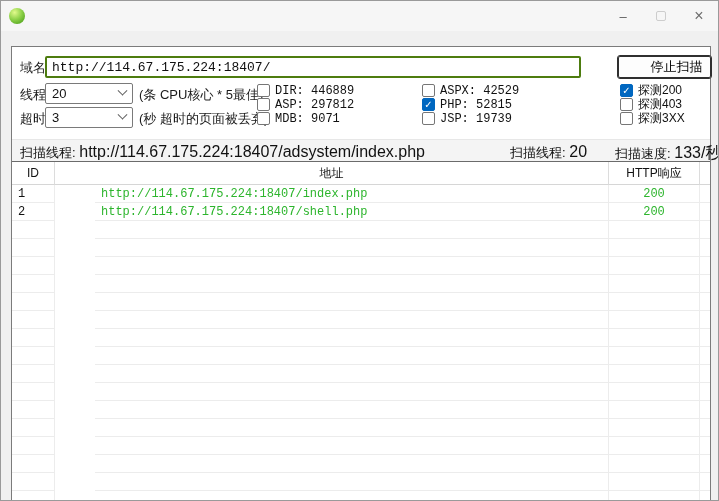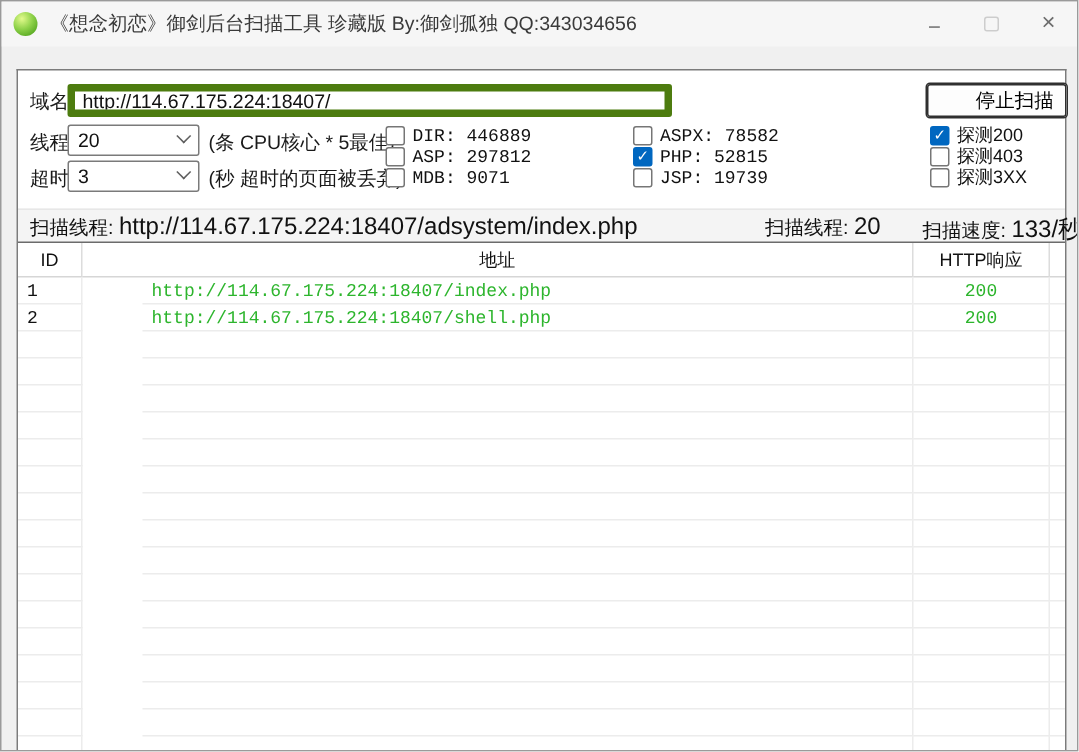--- a/index.html
+++ b/index.html
@@ -24,23 +24,23 @@
   .win-btn.max { color:#c9c9c9; }
   .max-glyph { width:10px; height:10px; border:1px solid #cdcdcd; border-radius:2px; }
   .win-btn.close { font-size:16px; color:#6e6e6e; }
   
   .panel {
     position:absolute; left:10px; top:45px; width:700px; height:456px;
     background:#ffffff; border:1px solid #7b7b7b; border-bottom:none;
   }
   .label { position:absolute; font-size:13px; color:#1a1a1a; white-space:nowrap; }
   .url-input {
-    position:absolute; left:33px; top:9px; width:403px; height:22px;
-    border:5px solid #4d7c0f; border-radius:2px; background:#fff;
-    font-family:Liberation Sans, sans-serif;
+    position:absolute; left:33px; top:9px; width:536px; height:22px;
+    border:2px solid #4d7c0f; border-radius:2px; background:#fff;
+    font-family:Liberation Mono, monospace;
     font-size:13px; color:#111; padding:0 5px; outline:none;
   }
   .btn {
     position:absolute; top:8px; width:95px; height:24px; font-size:13px;
     display:flex; align-items:center; justify-content:center; border-radius:3px;
     background:#fdfdfd;
   }
   .btn.disabled { left:502px; border:1px solid #e4e4e4; color:#b3b3b3; }
   .btn.primary  { left:605px; border:1px solid #2f2f2f; color:#000; box-shadow:0 0 0 1px #2f2f2f inset;padding-left:24px; }
   .combo {
@@ -87,21 +87,20 @@
   .cell-url { padding-left:6px; font-family:Liberation Mono, monospace; color:var(--green);margin-left:40px; }
   .cell-status { justify-content:center; font-family:"Liberation Mono","DejaVu Sans Mono",monospace; color:var(--green); }
 </style>
 </head>
 <body>
 
 <div class="window">
 
   <div class="titlebar">
     <span class="app-icon"></span>
-    <span class="title-text">《想念初恋》御剑后台扫描工具 珍藏版 By:御剑孤独 QQ:343034656</span>
     <div class="win-controls">
       <span class="win-btn">–</span>
       <span class="win-btn max">
           <span class="max-glyph"></span>
         </span>
       <span class="win-btn close">×</span>
     </div>
   </div>
 
   <div class="panel">
@@ -134,21 +133,21 @@
           <span class="cb-label">ASP: 297812</span>
         </div>
         <div class="cb-row">
           <span class="cb"></span>
           <span class="cb-label">MDB: 9071</span>
         </div>
       </div>
     <div class="cb-group" style="left:410px; top:37px;">
         <div class="cb-row">
           <span class="cb"></span>
-          <span class="cb-label">ASPX: 78582</span>
+          <span class="cb-label">ASPX: 42529</span>
         </div>
         <div class="cb-row">
           <span class="cb checked">✓</span>
           <span class="cb-label">PHP: 52815</span>
         </div>
         <div class="cb-row">
           <span class="cb"></span>
           <span class="cb-label">JSP: 19739</span>
         </div>
       </div>

